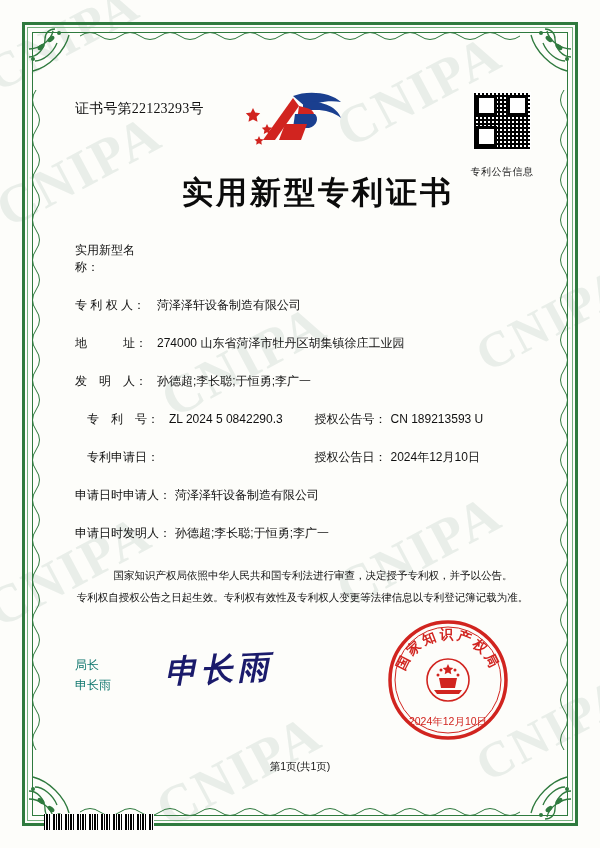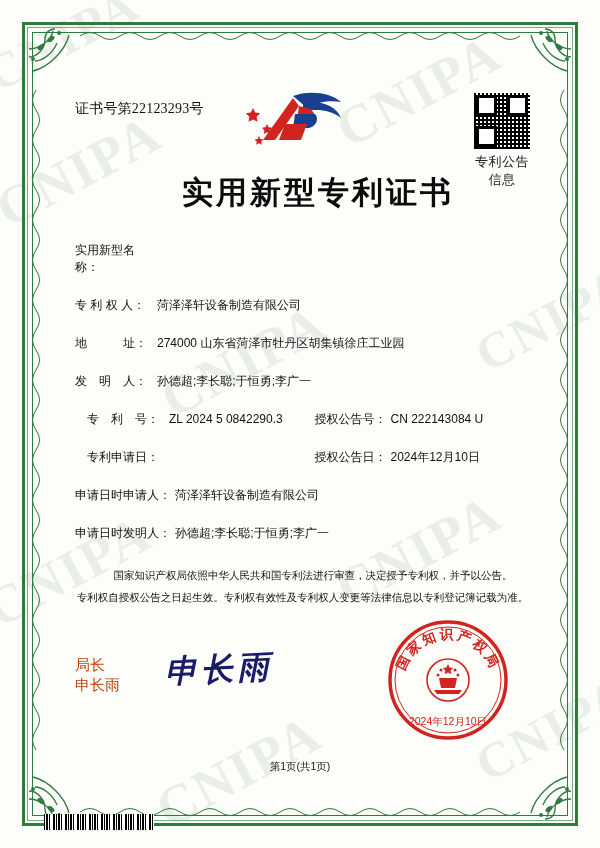--- a/index.html
+++ b/index.html
@@ -141,22 +141,22 @@
   .qr-img::before { left: 2px; top: 2px; }
   .qr-img::after  { right: 2px; top: 2px; }
   .qr-eye3 {
     position: absolute;
     left: 2px; bottom: 2px;
     width: 15px; height: 15px;
     border: 3px solid #000;
     background: #fff;
   }
   .qr-caption {
-    margin-top: 3px;
-    font-size: 13px;
+    margin-top: 15px;
+    font-size: 10px;
     color: #222;
     letter-spacing: .5px;
   }
 
   .title {
     position: absolute;
     left: 18px; top: 102px;
     width: 100%;
     text-align: center;
     font-family: "Liberation Serif", serif;
@@ -206,22 +206,22 @@
     color: #111;
     line-height: 20px;
     text-align: center;
   }
   .legal p { margin: 0 0 2px 0; }
   .legal .indent { text-indent: 21px; }
 
   .signer {
     position: absolute;
     left: 20px; top: 585px;
-    font-size: 15px;
-    color: #c2410c;
+    font-size: 12px;
+    color: #0f766e;
     line-height: 20px;
   }
   .handwriting {
     position: absolute;
     left: 110px; top: 578px;
     font-family: "Liberation Serif", serif;
     font-size: 32px;
     font-style: italic;
     font-weight: bold;
     color: #1a1a6b;
@@ -389,21 +389,21 @@
         <div class="val">孙德超;李长聪;于恒勇;李广一</div>
       </div>
 
       <div class="row two">
         <div class="half">
           <div class="lbl">专　利　号：</div>
           <div class="val">ZL 2024 5 0842290.3</div>
         </div>
         <div class="half right">
           <div class="lbl">授权公告号：</div>
-          <div class="val">CN 222143084 U</div>
+          <div class="val">CN 189213593 U</div>
         </div>
       </div>
 
       <div class="row two">
         <div class="half">
           <div class="lbl">专利申请日：</div>
         </div>
         <div class="half right">
           <div class="lbl">授权公告日：</div>
           <div class="val">2024年12月10日</div>

